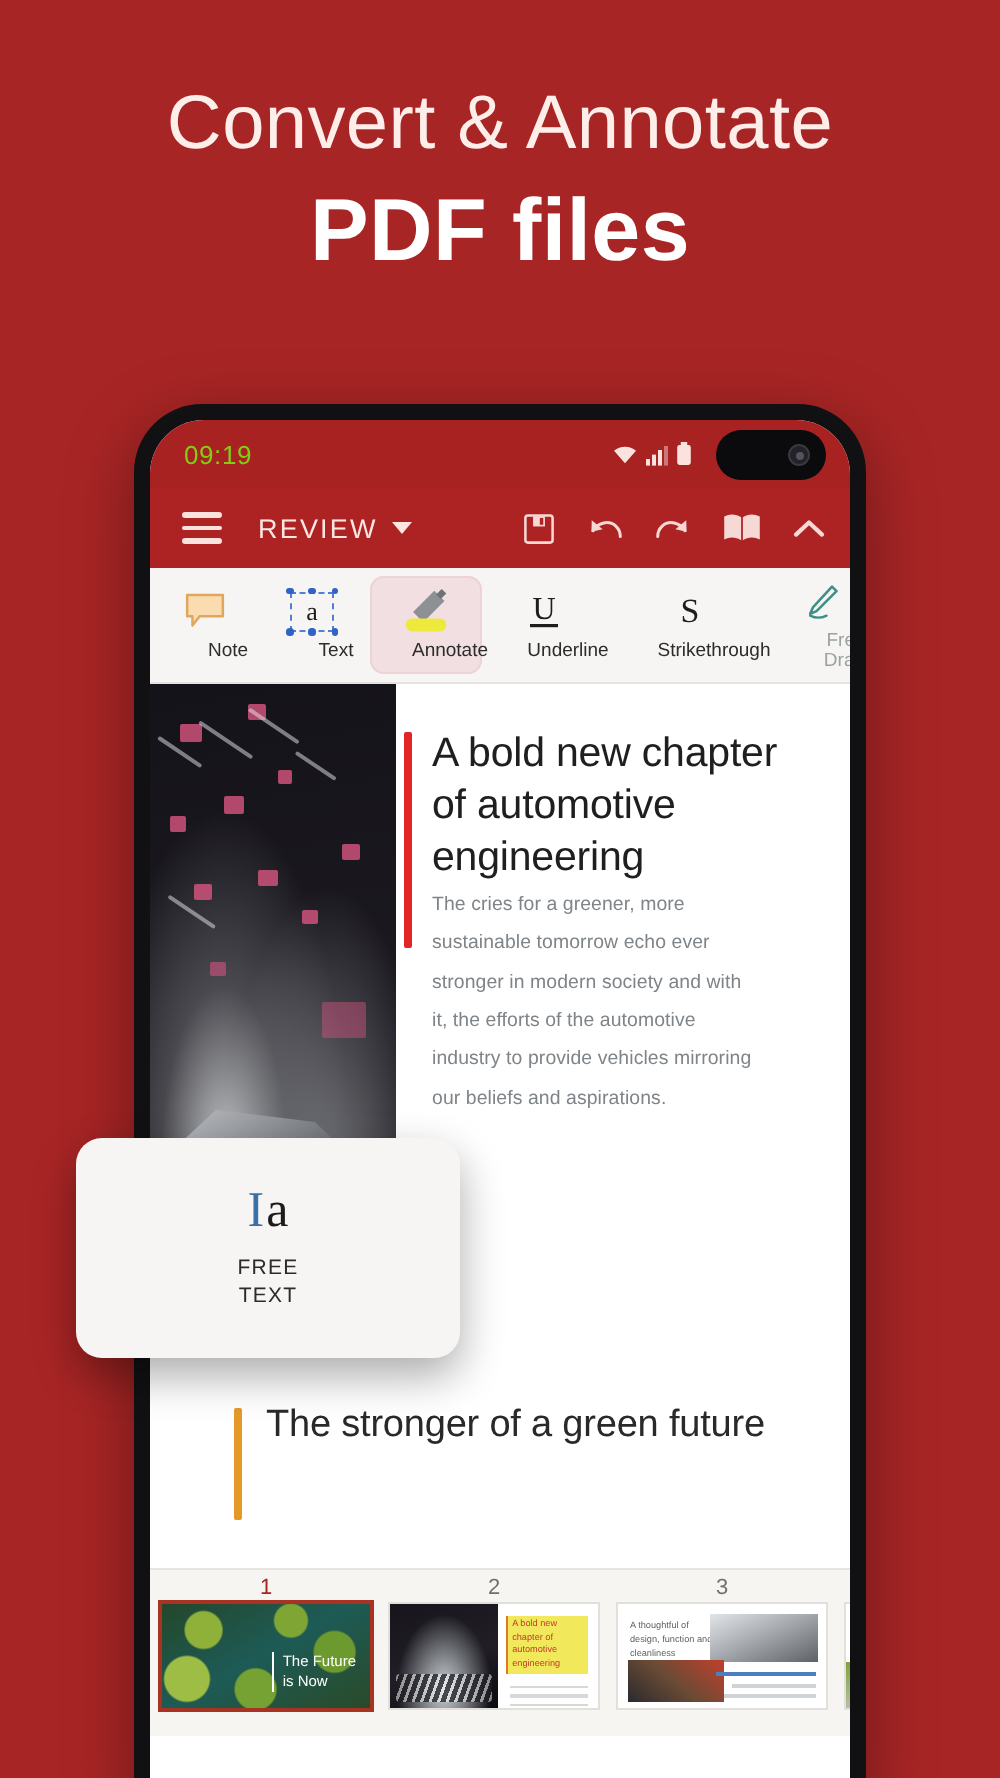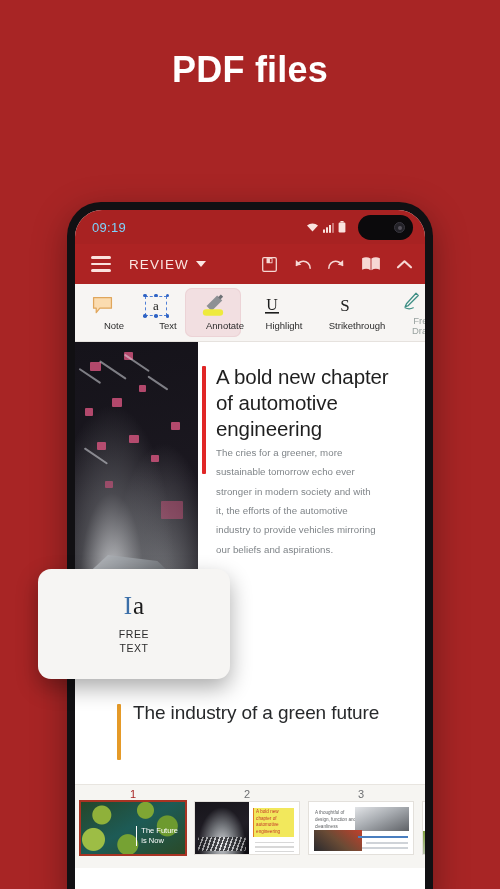--- a/index.html
+++ b/index.html
@@ -10,21 +10,21 @@
   }
   body { background: #a82525; position: relative; }
 
   
   .headline { position: absolute; top: 42px; left: 0; width: 500px; text-align: center; }
   .headline-line1 {
     font-size: 38px; font-weight: 300; color: #fdeeea;
     letter-spacing: .2px; line-height: 1.1;
   }
   .headline-line2 {
-    font-size: 36px; font-weight: 700; color: #ffffff;
+    font-size: 44px; font-weight: 700; color: #ffffff;
     letter-spacing: .2px; line-height: 1.1; margin-top: 8px;
   }
 
   
   .phone {
     position: absolute; left: 67px; top: 202px;
     width: 366px; height: 700px;
     background: #111013;
     border-radius: 34px 34px 0 0;
     padding: 8px 8px 0 8px;
@@ -37,21 +37,21 @@
     background: #fff;
     position: relative;
   }
 
   
   .statusbar {
     height: 34px; background: #a82222;
     display: flex; align-items: center; justify-content: space-between;
     padding: 0 13px 0 17px; position: relative;
   }
-  .clock { color: #7dd3fc; font-size: 13px; letter-spacing: .3px; }
+  .clock { color: #84cc16; font-size: 13px; letter-spacing: .3px; }
   .status-icons { display: flex; align-items: center; gap: 4px; padding-right: 66px; }
   .status-icons svg { display: block; }
 
   .camera-cutout {
     position: absolute; right: 12px; top: 5px;
     width: 55px; height: 25px; border-radius: 14px;
     background: #0b0a0c;
     display: flex; align-items: center; justify-content: flex-end;
     padding-right: 8px;
   }
@@ -275,20 +275,21 @@
   .freetext-glyph {
     font-family: "Liberation Serif", serif; font-size: 25px; color: #1c1c1c;
     line-height: 1; display: flex; align-items: baseline; gap: 1px;
   }
   .freetext-glyph .ibar { color: #3b6fa8; font-size: 25px; }
 </style>
 </head>
 <body>
 
 <div class="headline">
+  <div class="headline-line1">Convert &amp; Annotate</div>
   <div class="headline-line2">PDF files</div>
 </div>
 
 <div class="phone">
   <div class="phone-inner">
 
     <div class="statusbar">
       <div class="clock">09:19</div>
       <div class="status-icons">
         <svg width="13" height="11" viewBox="0 0 13 11">
@@ -382,21 +383,21 @@
         <span class="tlabel">Annotate</span>
       </div>
 
       <div class="tool t-ul">
         <span class="glyph">
           <svg width="20" height="21" viewBox="0 0 20 21">
             <text x="10" y="14.5" text-anchor="middle" font-family="Liberation Serif, serif" font-size="16" fill="#1d1d1d">U</text>
             <rect x="3" y="17" width="14" height="1.6" fill="#1d1d1d"></rect>
           </svg>
         </span>
-        <span class="tlabel">Highlight</span>
+        <span class="tlabel">Underline</span>
       </div>
 
       <div class="tool t-st">
         <span class="glyph">
           <svg width="20" height="21" viewBox="0 0 20 21">
             <text x="10" y="16" text-anchor="middle" font-family="Liberation Serif, serif" font-size="17" fill="#1d1d1d">S</text>
           </svg>
         </span>
         <span class="tlabel">Strikethrough</span>
       </div>
@@ -440,21 +441,21 @@
 
         <div class="doc-text">
           <div class="accent-bar"></div>
           <div class="doc-h1">A bold new chapter of automotive engineering</div>
           <div class="doc-p">The cries for a greener, more sustainable tomorrow echo ever stronger in modern society and with it, the efforts of the automotive industry to provide vehicles mirroring our beliefs and aspirations.</div>
         </div>
       </div>
 
       <div class="doc-sec2">
         <div class="sec2-bar"></div>
-        <div class="doc-h2">The industry of a green future</div>
+        <div class="doc-h2">The stronger of a green future</div>
       </div>
 
       <div class="thumbstrip">
 
         <div class="thumb" data-sel="1">
           <div class="thumb-num">1</div>
           <div class="thumb-body">
             <div class="tb-forest"></div>
             <div class="tb-forest-txt">
               <span>The Future</span><br>

